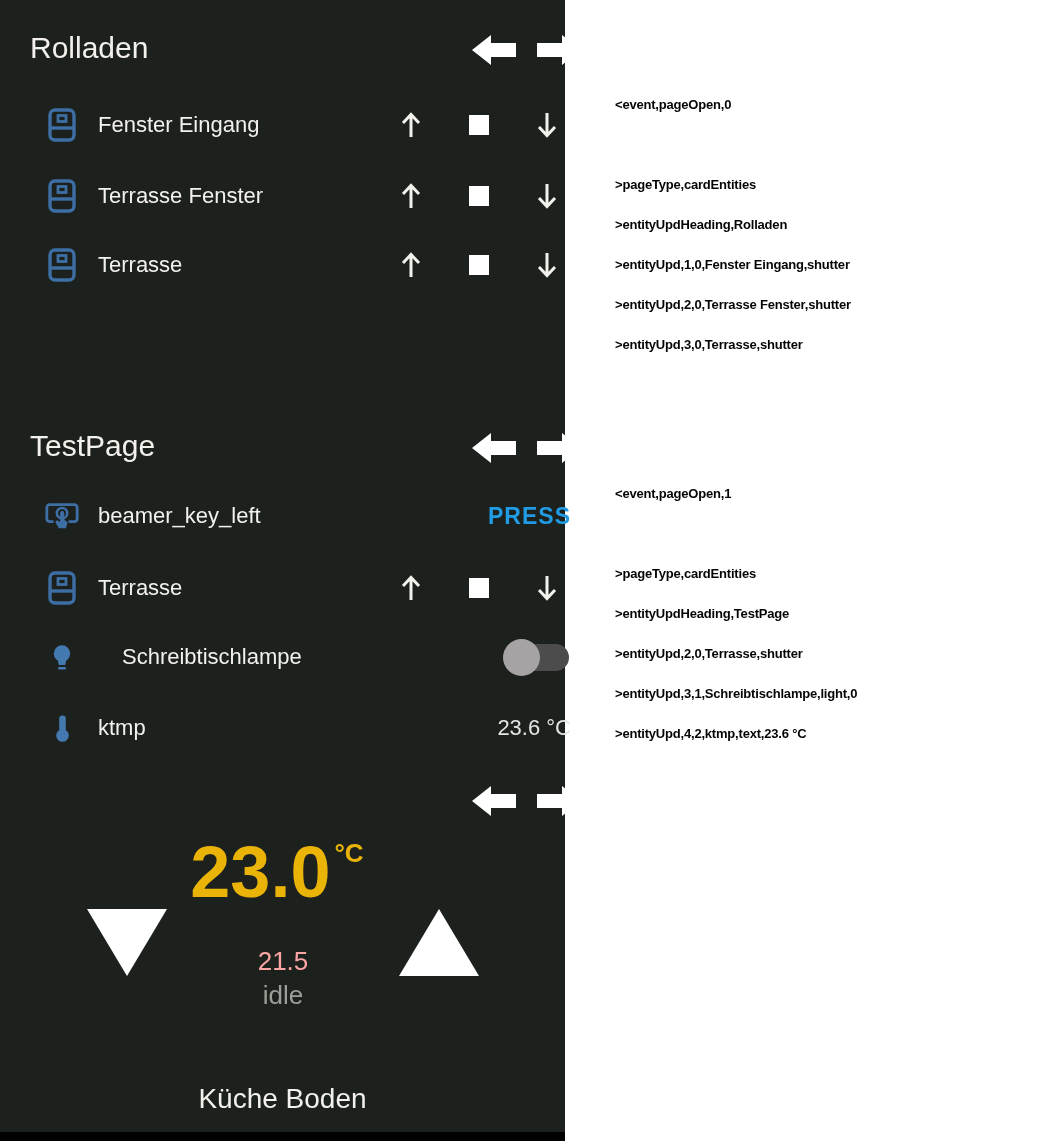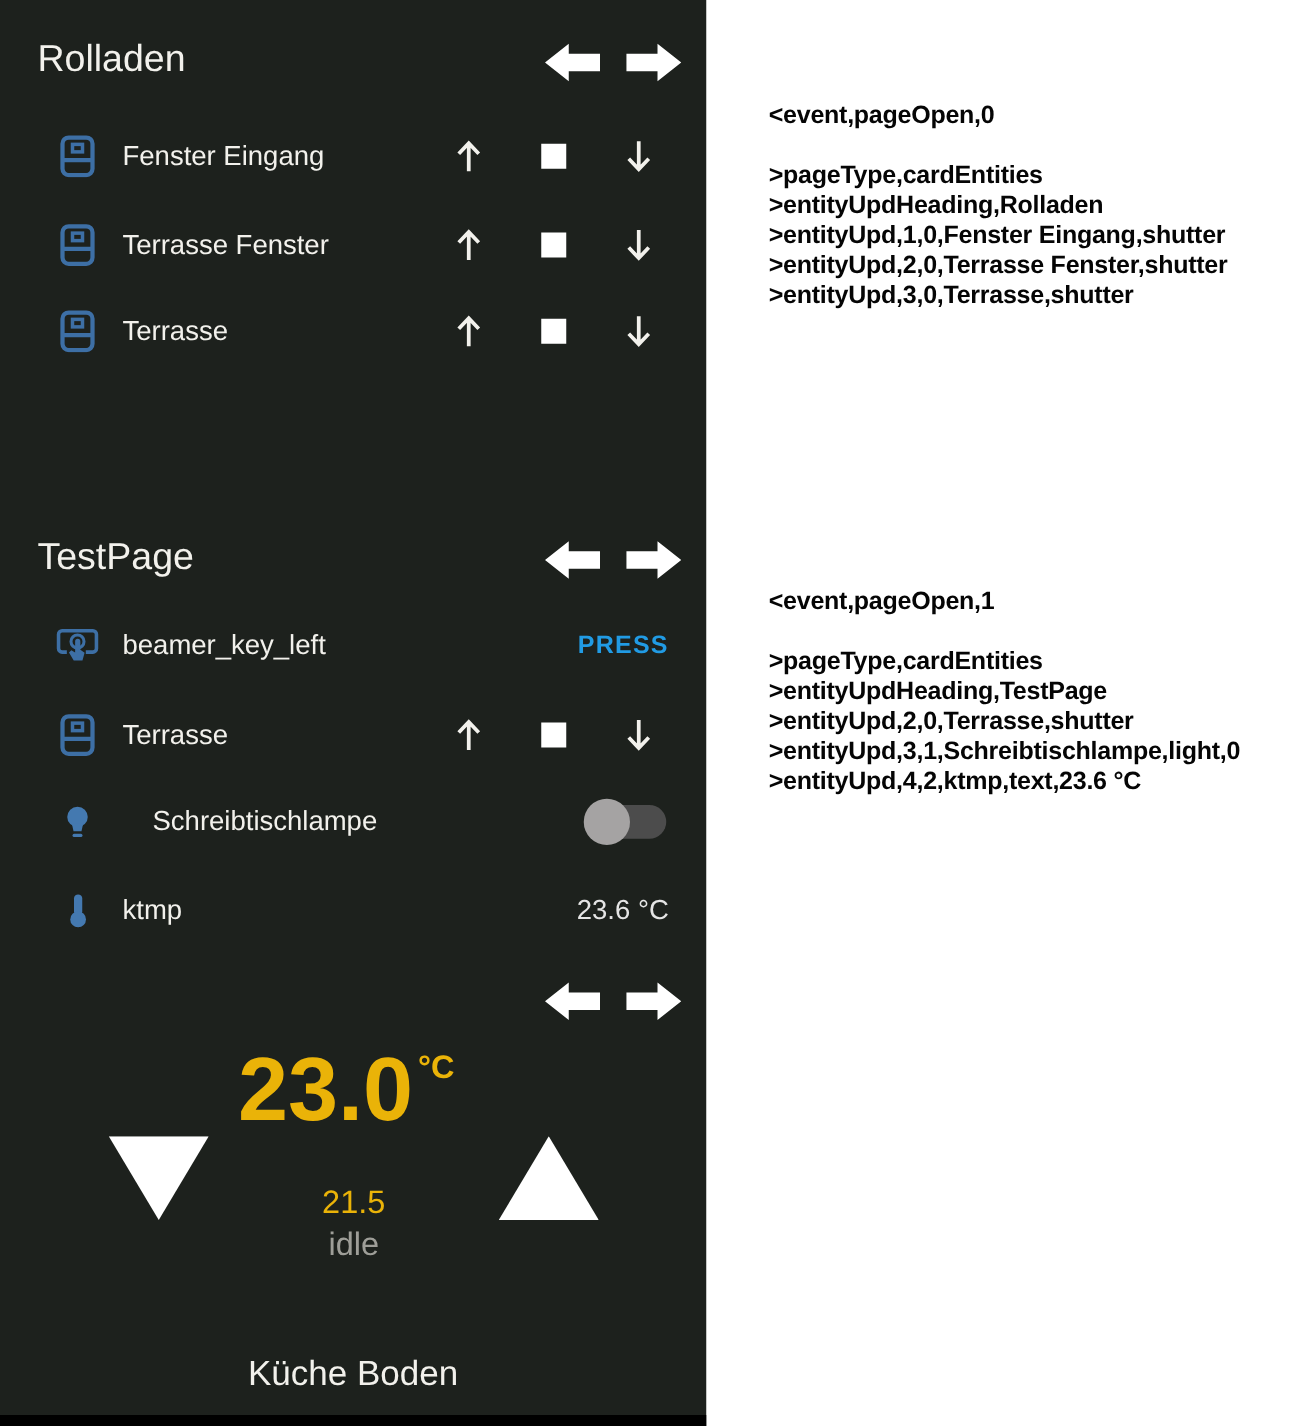--- a/index.html
+++ b/index.html
@@ -3,57 +3,57 @@
 <meta charset="utf-8">
 <style>
   html,body{margin:0;padding:0;background:#fff;}
   .stage{position:relative;width:1045px;height:1141px;background:#ffffff;
          font-family:"Liberation Sans",sans-serif;overflow:hidden;}
 
   
   .panel{position:absolute;left:0;top:0;width:565px;height:1141px;background:#1d211d;}
   .bottom-bar{position:absolute;left:0;bottom:0;width:565px;height:9px;background:#000;}
 
-  .card{position:absolute;left:0;width:565px;}
+  .card{position:absolute;left:0;width:565px;padding-left:36px;}
   .card-header{position:absolute;left:30px;color:#f2f1ec;font-size:30px;line-height:36px;}
   .nav{position:absolute;right:20px;display:flex;gap:21px;}
   .nav svg{display:block;}
 
   .row{position:absolute;left:44px;right:30px;height:52px;display:flex;align-items:center;}
   .row .icon{width:36px;display:flex;justify-content:center;align-items:center;margin-right:18px;}
   .row .label{flex:1;color:#f2f1ec;font-size:22px;}
   .controls{width:160px;margin-right:12px;display:flex;justify-content:space-between;align-items:center;}
   .ctl{display:flex;align-items:center;justify-content:center;cursor:pointer;}
   .stop{width:20px;height:20px;background:#ffffff;}
   .value{color:#e5e5e5;font-size:22px;text-align:right;}
-  .press{color:#219be4;font-size:20px;letter-spacing:1px;font-weight:bold;cursor:pointer;}
+  .press{color:#219be4;font-size:23px;letter-spacing:1px;font-weight:bold;cursor:pointer;}
 
   .toggle{position:relative;width:62px;height:27px;margin-right:2px;cursor:pointer;}
   .toggle .track{position:absolute;left:0;top:0;width:62px;height:27px;border-radius:14px;background:#4c4c4c;}
   .toggle .knob{position:absolute;left:-4px;top:-5px;width:37px;height:37px;border-radius:50%;background:#a5a3a3;}
 
   
   .thermo-temp{position:absolute;left:127px;top:66px;width:300px;display:flex;
                justify-content:center;align-items:flex-start;color:#eab308;}
   .thermo-temp .big{font-size:72px;font-weight:bold;line-height:1;}
   .thermo-temp .unit{font-size:26px;font-weight:bold;margin-top:2px;margin-left:4px;}
   .thermo-target{position:absolute;left:133px;top:176px;width:300px;text-align:center;
-                 color:#eab308;font-size:26px;}
+                 color:#fca5a5;font-size:26px;}
   .thermo-status{position:absolute;left:133px;top:210px;width:300px;text-align:center;
                  color:#9e9e98;font-size:26px;}
   .tri{position:absolute;top:139px;cursor:pointer;}
   .tri.down{left:87px;}
   .tri.up{left:399px;}
   .thermo-title{position:absolute;left:0;top:313px;width:565px;text-align:center;
                 color:#f2f1ec;font-size:28px;}
 
   
   .log-block{position:absolute;left:615px;width:428px;}
-  .log-line{height:24px;font-size:20px;font-weight:bold;color:#050505;
-            letter-spacing:-0.2px;white-space:pre;}
+  .log-line{height:24px;font-size:13px;font-weight:bold;color:#050505;
+            letter-spacing:-0.2px;white-space:pre;margin-top:16px;}
 </style>
 </head>
 <body>
 
 <svg width="0" height="0" style="position:absolute">
   <defs>
     <g id="arrow-prev">
         <polygon points="0,18 19,3 19,11 44,11 44,25 19,25 19,33" fill="#ffffff"></polygon>
       </g>
     <g id="arrow-next">

